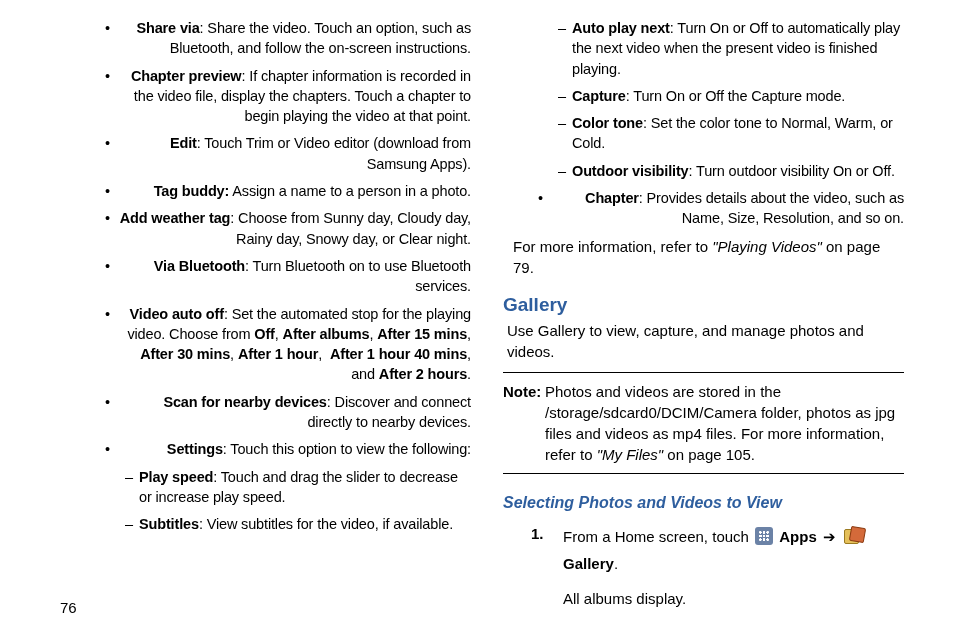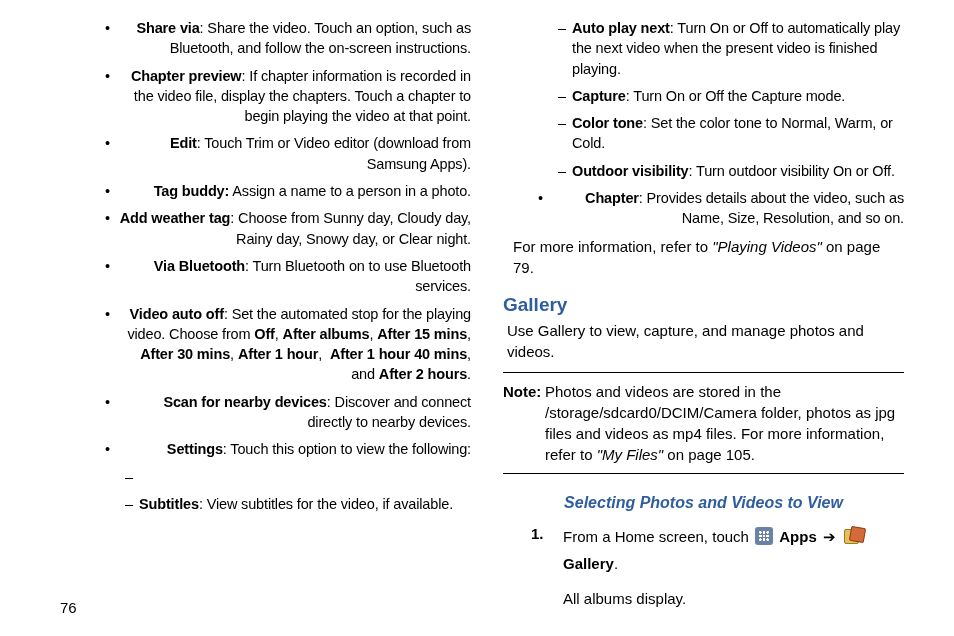--- a/index.html
+++ b/index.html
@@ -51,21 +51,20 @@
   .note-box .nb { display: flex; }
   .note-box .nb .lbl { font-weight: 700; flex: none; width: 42px; }
   .note-box .nb .body { flex: 1; }
 
   .subheading {
     color: #2e5e9e;
     font-size: 16px;
     font-style: italic;
     font-weight: 800;
     margin: 4px 0 8px 0;
-    text-align: center;
   }
 
   .step { display: flex; font-size: 15px; padding-left: 28px; margin-bottom: 4px; }
   .step .num { font-weight: 700; width: 32px; flex: none; }
   .step .body { flex: 1; line-height: 1.8; }
   .step .body .line2 { display: block; margin-top: 8px; }
 
   .icon-apps {
     display: inline-block;
     width: 18px; height: 18px;
@@ -162,20 +161,21 @@
         <span class="txt"><b>Scan for nearby devices</b><span>: Discover and connect directly to nearby devices.</span></span>
       </div>
 
       <div class="bullet-item">
         <span class="dot">•</span>
         <span class="txt"><b>Settings</b><span>: Touch this option to view the following:</span></span>
       </div>
 
       <div class="sub-item">
         <span class="dash">–</span>
+        <span class="txt"><b>Play speed</b><span>: Touch and drag the slider to decrease or increase play speed.</span></span>
       </div>
       <div class="sub-item">
         <span class="dash">–</span>
         <span class="txt"><b>Subtitles</b><span>: View subtitles for the video, if available.</span></span>
       </div>
 
     </div>
 
     <div class="col-right">
 

